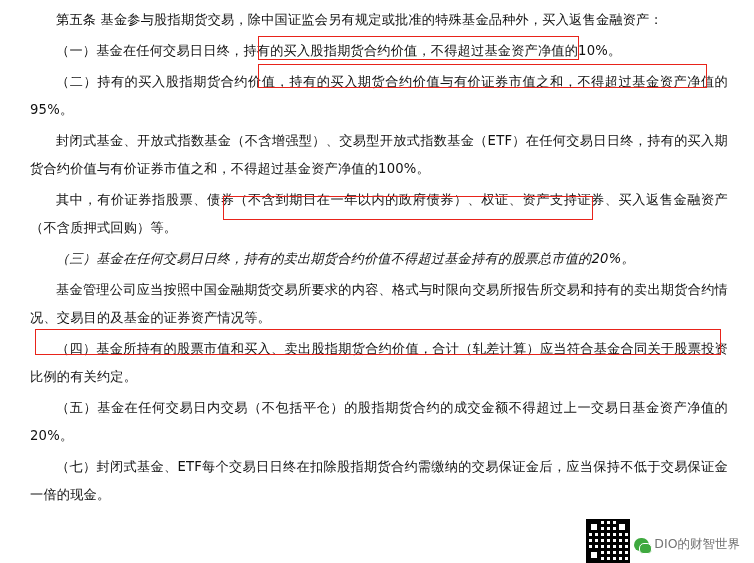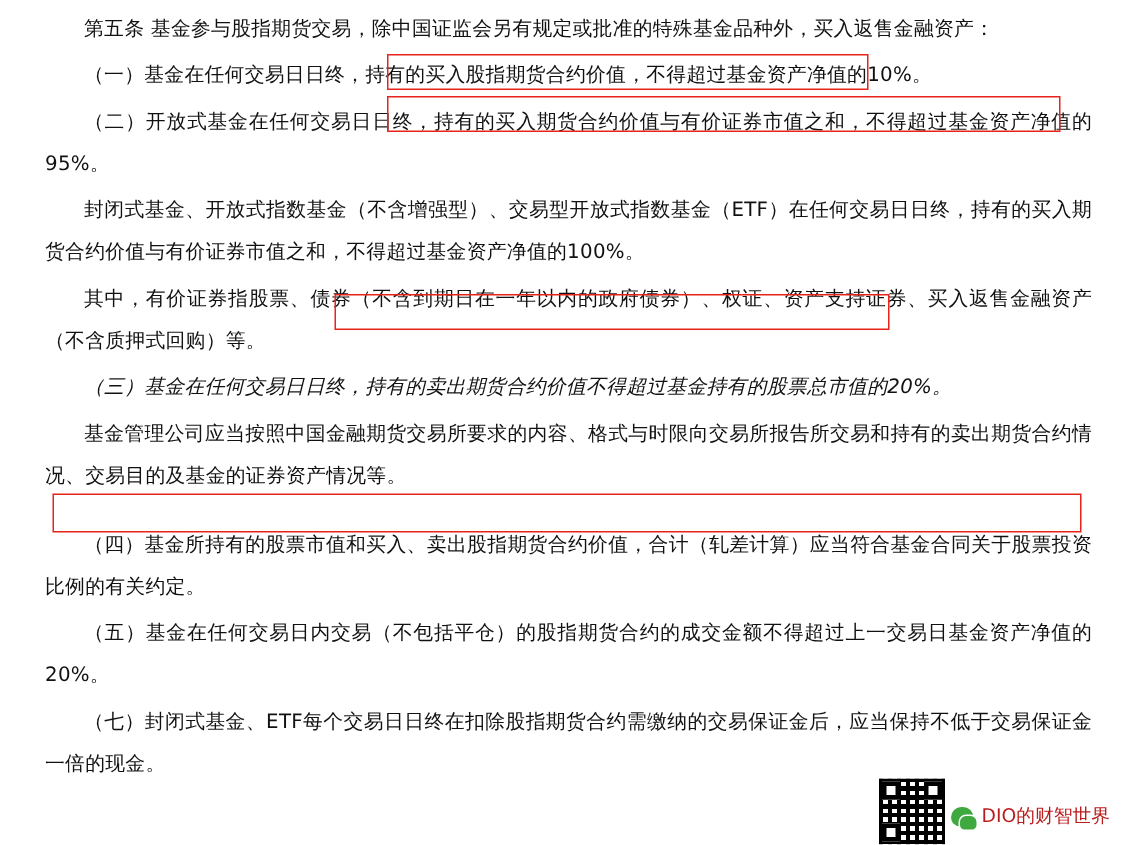--- a/index.html
+++ b/index.html
@@ -64,21 +64,21 @@
     width: 12px; height: 12px;
     border: 3px solid #000;
     background: #fff;
     box-sizing: border-box;
   }
   .wechat-account {
     position: absolute;
     right: 14px;
     bottom: 16px;
     font-size: 12.5px;
-    color: #b91c1c;
+    color: #737373;
     display: flex;
     align-items: center;
     gap: 5px;
   }
   .wechat-icon {
     width: 15px;
     height: 13px;
     background: #3fa93f;
     border-radius: 7px 7px 6px 6px;
     position: relative;
@@ -98,31 +98,31 @@
 </style>
 </head>
 <body>
 
 <div class="page">
 
   <div class="para indent" style="margin-top:6px;">第五条  基金参与股指期货交易，除中国证监会另有规定或批准的特殊基金品种外，买入返售金融资产：</div>
 
   <div class="para indent" style="margin-top:3px;">（一）基金在任何交易日日终，持有的买入股指期货合约价值，不得超过基金资产净值的10%。</div>
 
-  <div class="para indent" style="margin-top:3px;">（二）开放式基金在任何交易日日终，持有的买入期货合约价值与有价证券市值之和，不得超过基金资产净值的95%。</div>
+  <div class="para indent" style="margin-top:3px;">（二）持有的买入股指期货合约价值，持有的买入期货合约价值与有价证券市值之和，不得超过基金资产净值的95%。</div>
 
   <div class="para indent" style="margin-top:3px;">封闭式基金、开放式指数基金（不含增强型）、交易型开放式指数基金（ETF）在任何交易日日终，持有的买入期货合约价值与有价证券市值之和，不得超过基金资产净值的100%。</div>
 
   <div class="para indent" style="margin-top:3px;">其中，有价证券指股票、债券（不含到期日在一年以内的政府债券）、权证、资产支持证券、买入返售金融资产（不含质押式回购）等。</div>
 
   <div class="para indent" style="margin-top:3px;font-style:italic;">（三）基金在任何交易日日终，持有的卖出期货合约价值不得超过基金持有的股票总市值的20%。</div>
 
   <div class="para indent" style="margin-top:3px;">基金管理公司应当按照中国金融期货交易所要求的内容、格式与时限向交易所报告所交易和持有的卖出期货合约情况、交易目的及基金的证券资产情况等。</div>
 
-  <div class="para indent" style="margin-top:18px;">（四）基金所持有的股票市值和买入、卖出股指期货合约价值，合计（轧差计算）应当符合基金合同关于股票投资比例的有关约定。</div>
+  <div class="para indent" style="margin-top:3px;">（四）基金所持有的股票市值和买入、卖出股指期货合约价值，合计（轧差计算）应当符合基金合同关于股票投资比例的有关约定。</div>
 
   <div class="para indent" style="margin-top:3px;">（五）基金在任何交易日内交易（不包括平仓）的股指期货合约的成交金额不得超过上一交易日基金资产净值的20%。</div>
 
 
   <div class="para indent" style="margin-top:3px;">（七）封闭式基金、ETF每个交易日日终在扣除股指期货合约需缴纳的交易保证金后，应当保持不低于交易保证金一倍的现金。</div>
 
   <div class="redbox" style="left:258px; top:30px; width:321px; height:24px;"></div>
   <div class="redbox" style="left:258px; top:58px; width:449px; height:24px;"></div>
   <div class="redbox" style="left:223px; top:190px; width:370px; height:24px;"></div>
   <div class="redbox" style="left:35px; top:323px; width:686px; height:26px;"></div>

